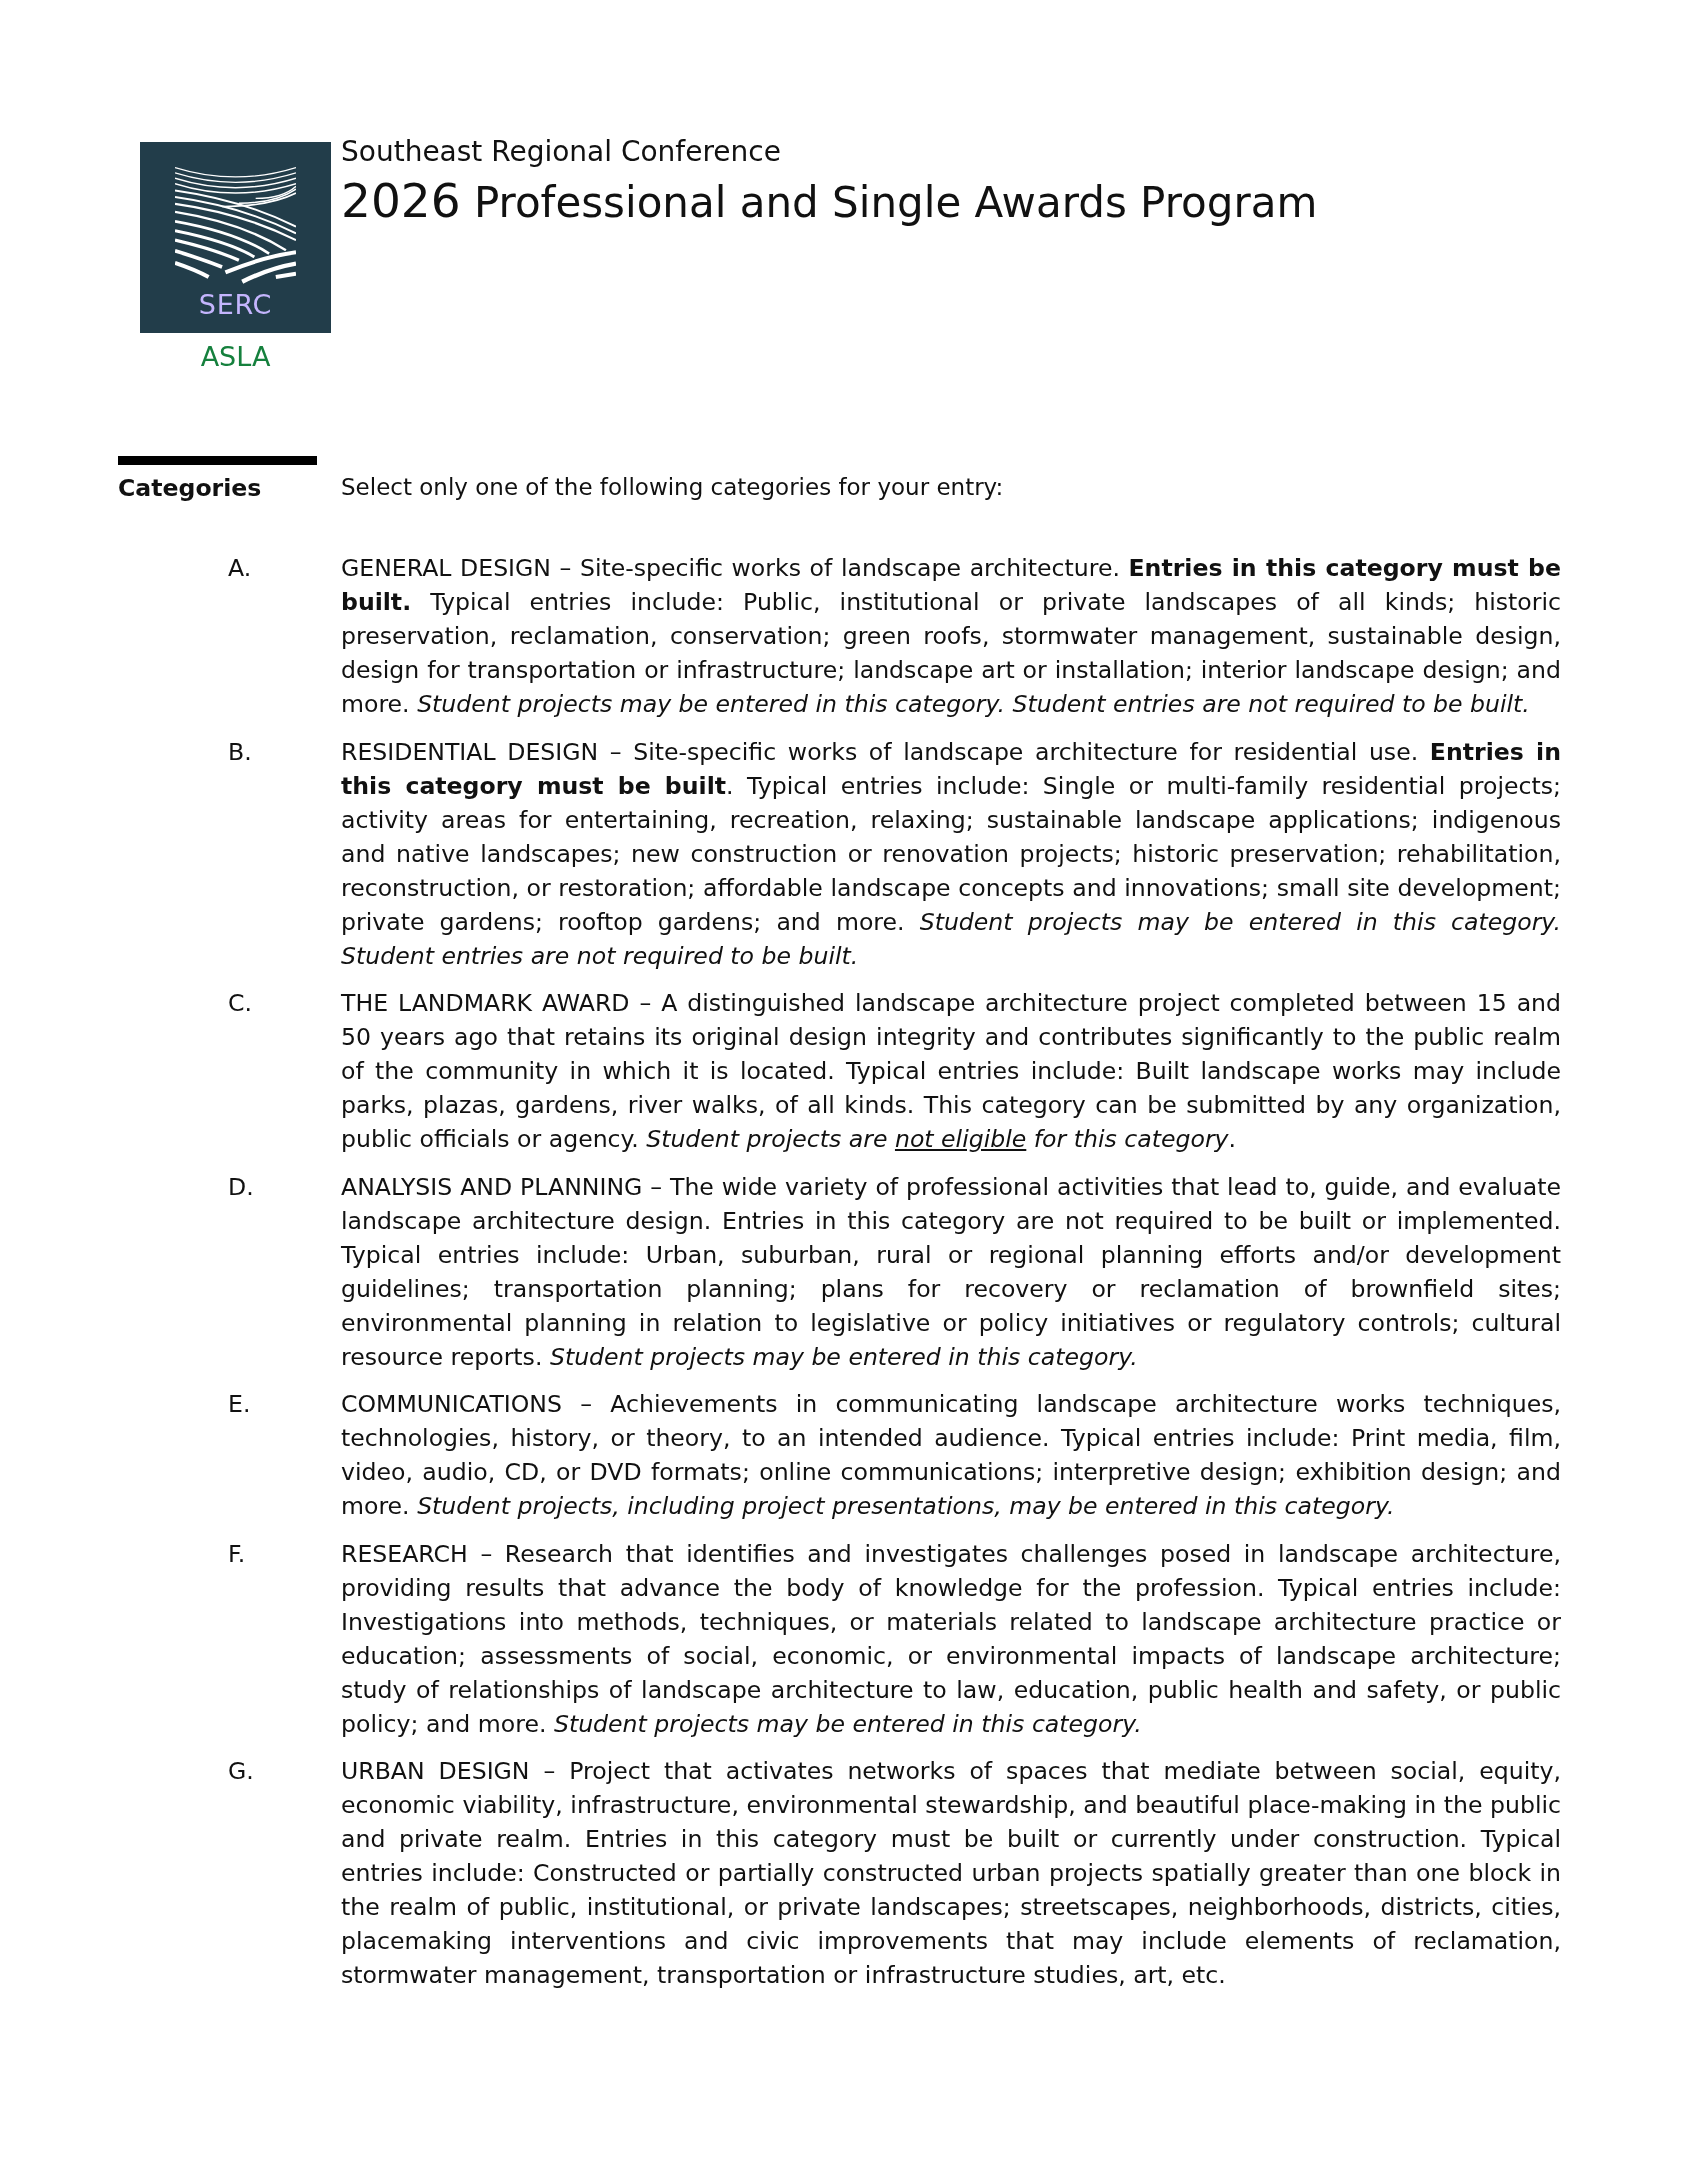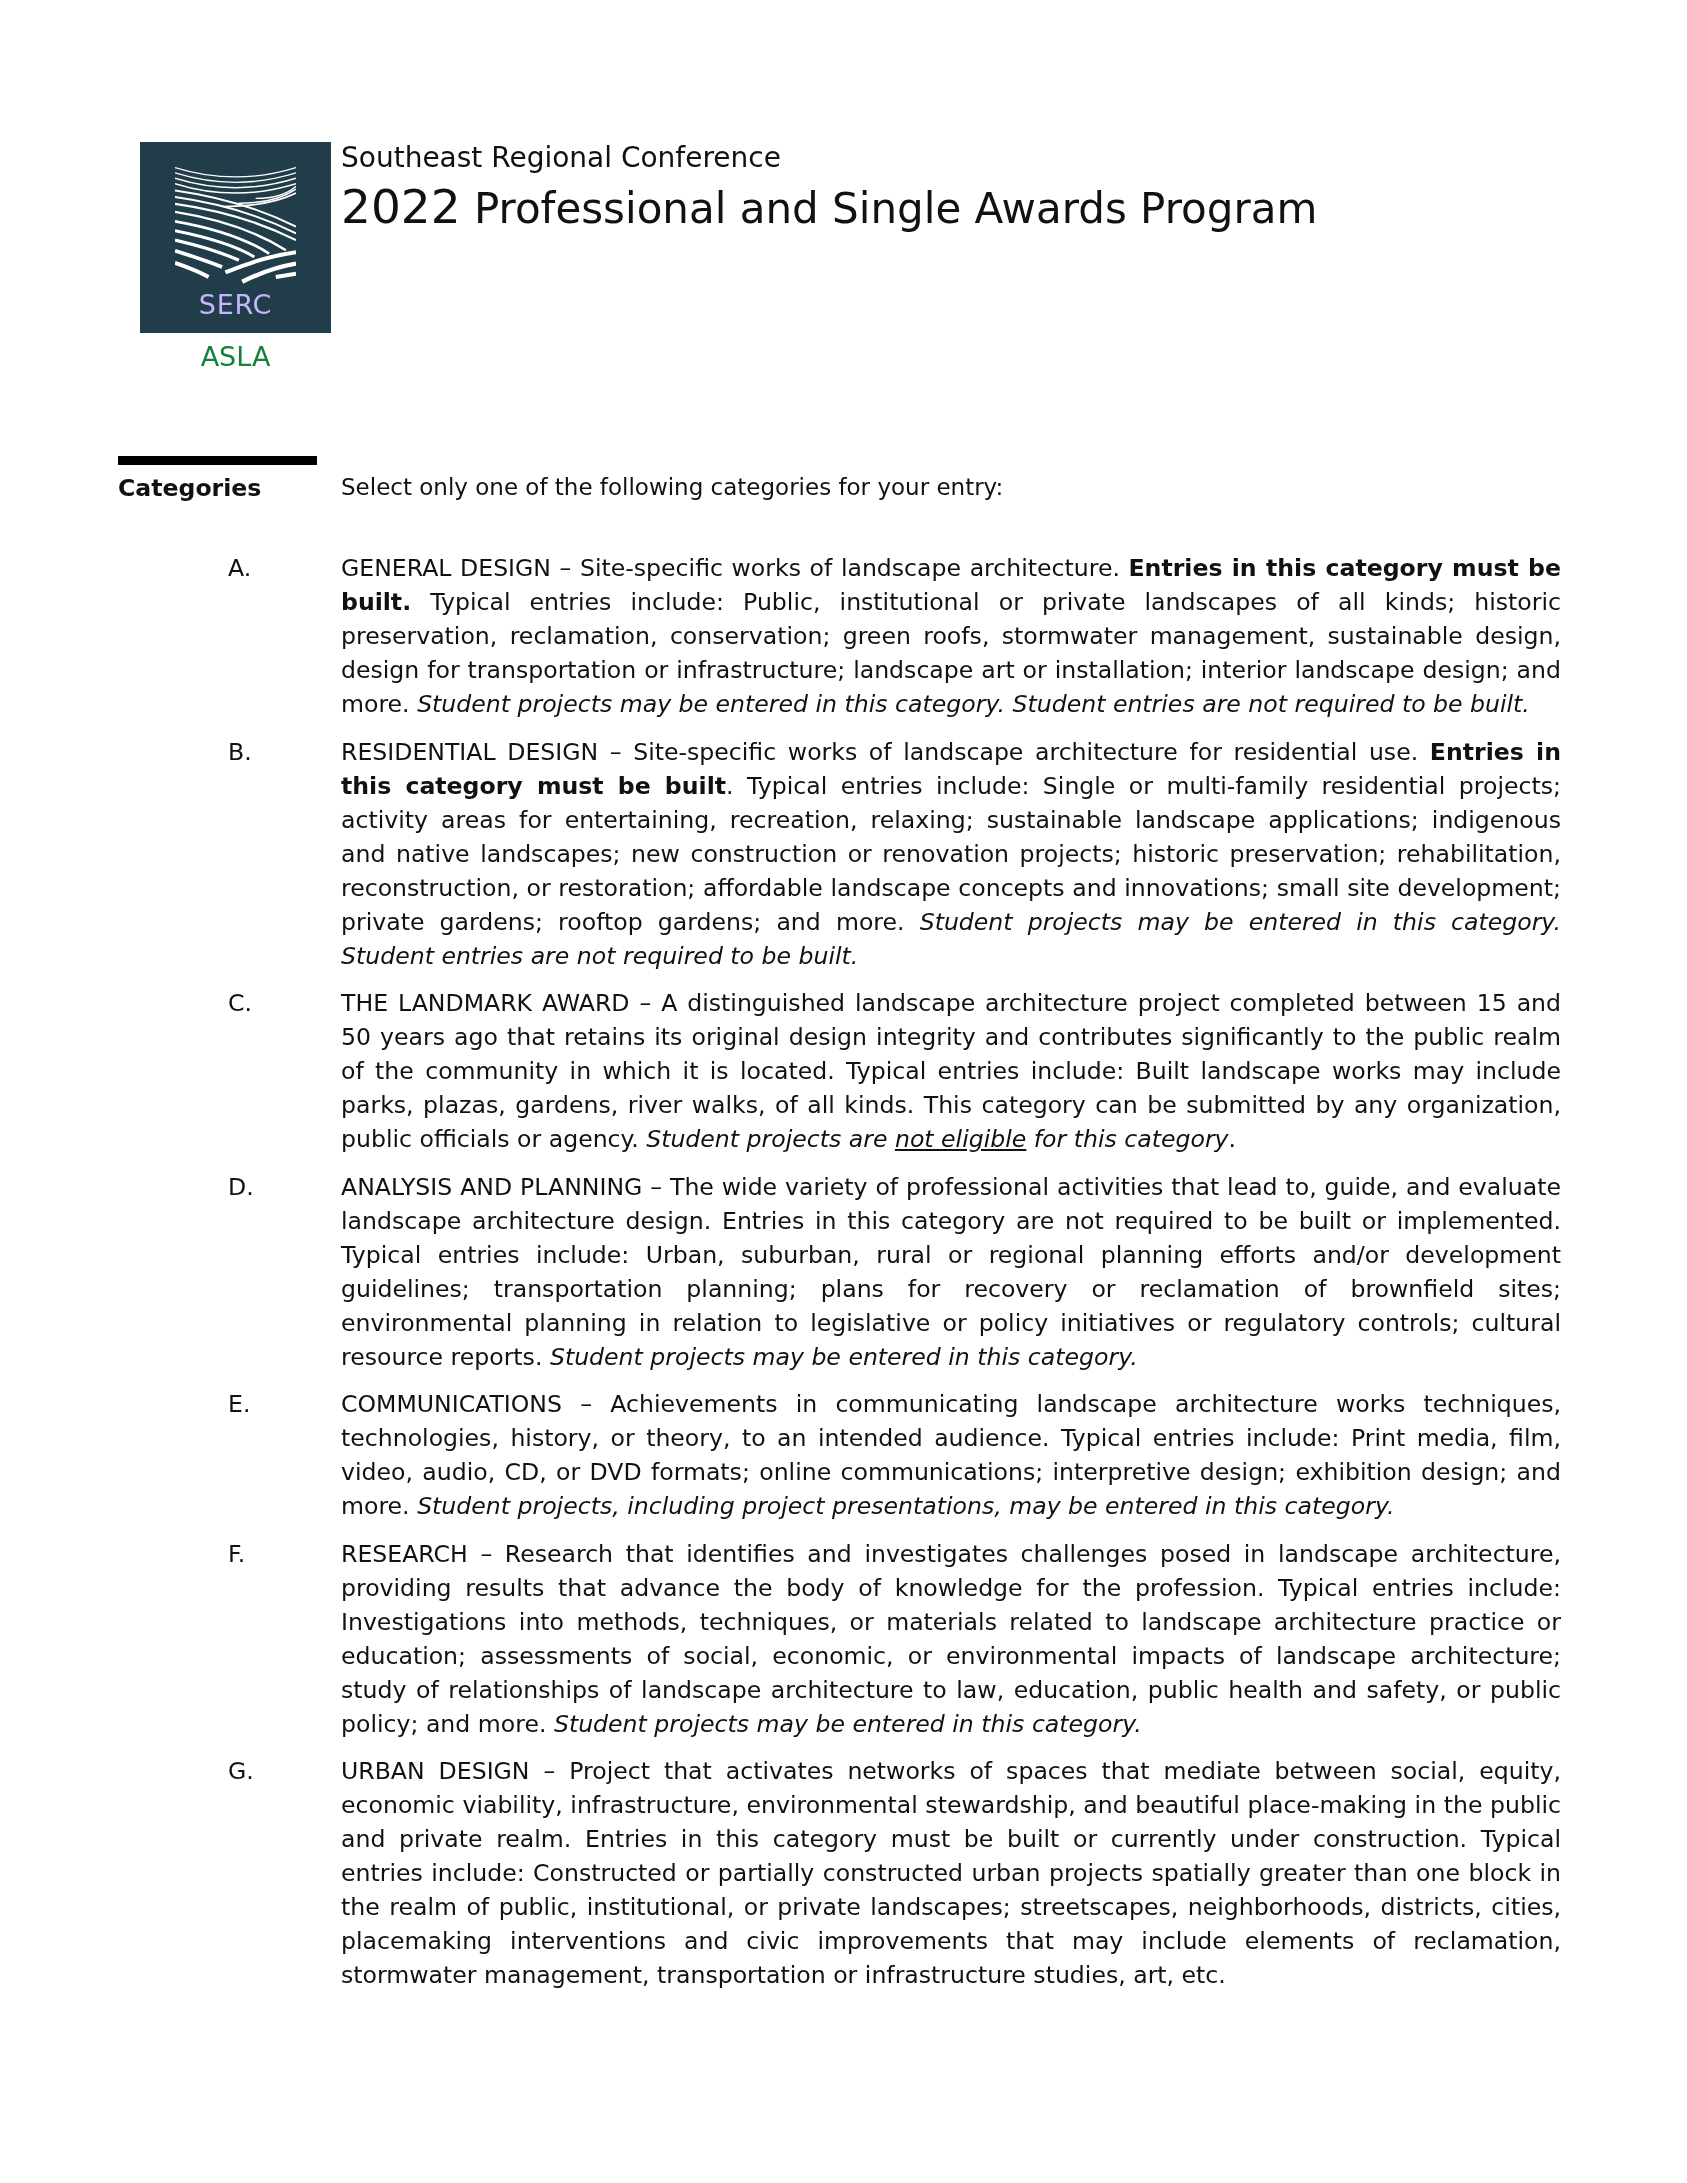--- a/index.html
+++ b/index.html
@@ -5,21 +5,21 @@
   html, body { margin: 0; padding: 0; background: #ffffff; }
   body { width: 1687px; height: 2183px; position: relative; overflow: hidden;
          font-family: "DejaVu Sans", sans-serif; color: #111111; }
   .logo { position: absolute; left: 140px; top: 142px; width: 191px; height: 191px;
           background: #223d4a; }
   .logo svg { position: absolute; left: 35px; top: 24px; }
   .logo-serc { position: absolute; left: 0; width: 100%; top: 147px; text-align: center;
                color: #c4b5fd; font-size: 27px; letter-spacing: 0.7px; }
   .logo-asla { position: absolute; left: 140px; width: 191px; top: 341px; text-align: center;
                font-size: 27px; color: #15803d; }
-  .head { position: absolute; left: 341px; top: 138px; }
+  .head { position: absolute; left: 341px; top: 132px; }
   .head .l1 { font-size: 28px; line-height: 39px; }
   .head .l3 { font-size: 28px; line-height: 43px; }
   .head .title { font-size: 42px; line-height: 54px; font-weight: 500; margin-top: 2.7px; }
   .head .title .yr { font-size: 47px; }
   .rule { position: absolute; left: 118px; top: 456px; width: 199px; height: 9.4px; background: #000; }
   .cat-label { position: absolute; left: 118px; top: 474px; font-size: 23.6px; font-weight: bold; }
   .cat-intro { position: absolute; left: 341px; top: 474px; font-size: 23px; }
   .list { position: absolute; left: 0; top: 539px; width: 1687px; }
   .item { position: relative; margin-bottom: 13.5px; }
   .letter { position: absolute; left: 228px; top: 0; font-size: 23.6px; line-height: 34px; }
@@ -57,21 +57,21 @@
       <path d="M150,165 L180,160" stroke-width="6"></path>
     </g>
     <rect x="0" y="0" width="180" height="175" fill="none" stroke="none"></rect>
   </svg>
   <div class="logo-serc">SERC</div>
 </div>
 <div class="logo-asla">ASLA</div>
 
 <div class="head">
   <div class="l1">Southeast Regional Conference</div>
-  <div class="title"><span class="yr">2022</span><span> Professional and Single Awards Program</span></div>
+  <div class="title"><span class="yr">2026</span><span> Professional and Single Awards Program</span></div>
 </div>
 
 <div class="rule"></div>
 <div class="cat-label">Categories</div>
 <div class="cat-intro">Select only one of the following categories for your entry:</div>
 
 <div class="list">
 
   <div class="item">
     <div class="letter">A.</div>

